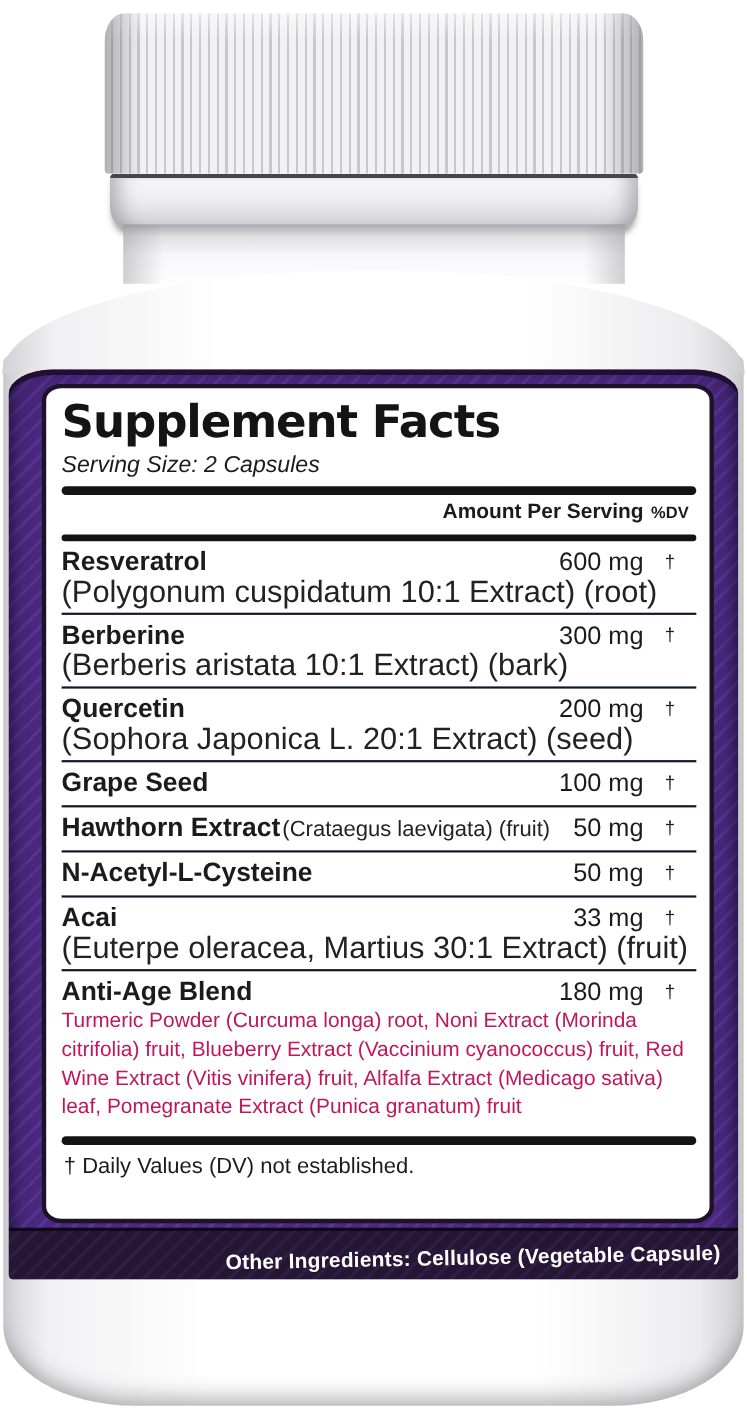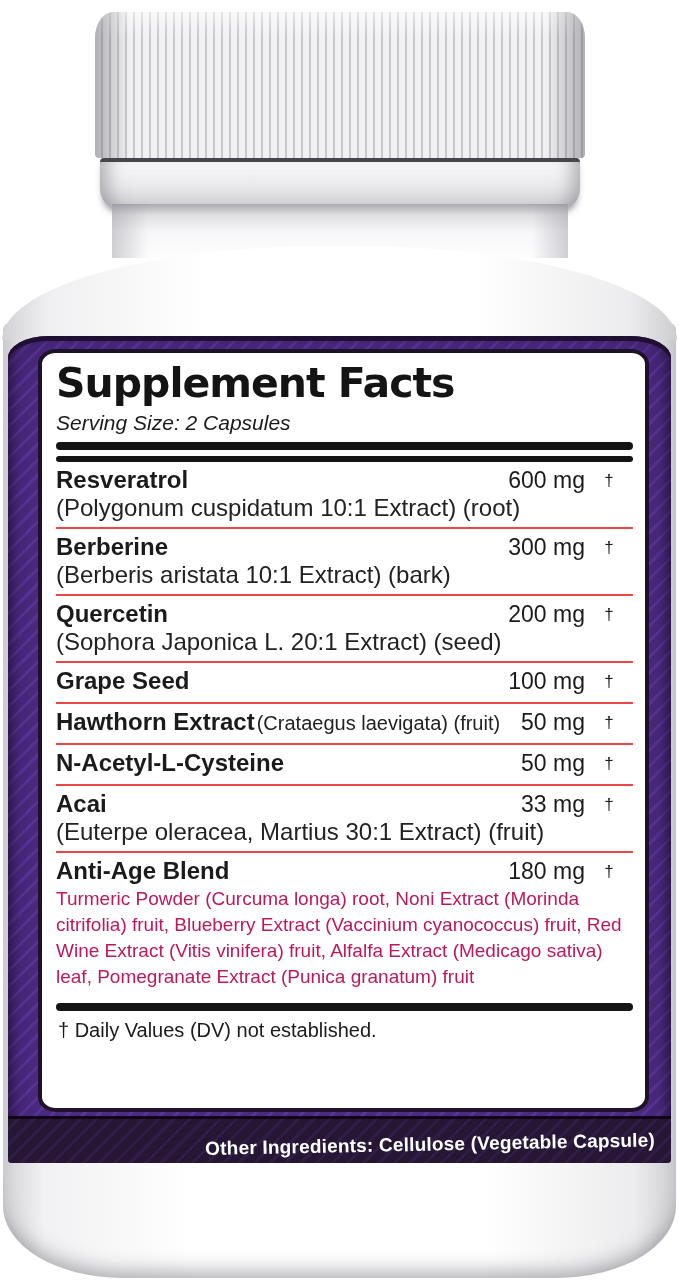--- a/index.html
+++ b/index.html
@@ -74,29 +74,29 @@
     font-size:41px;line-height:1.06;font-weight:800;letter-spacing:-1px;color:#141414;
   }
   .serving-line{font-size:21px;line-height:26px;font-weight:500;font-style:italic;}
   .bar{height:8px;background:#141414;border-radius:4px;margin:6px 0 0;}
   .bar.thin{height:6px;}
   .col-header{display:flex;justify-content:flex-end;align-items:baseline;padding:5px 0 3px;}
   .col-header .amount-h{font-size:19px;font-weight:700;}
   .col-header .dv-h{width:48px;text-align:center;font-size:15px;font-weight:700;}
   .rows{margin-top:0;}
   .row{padding:5px 0 7px;}
-  .row + .row{border-top:2px solid #ef4444;}
+  .row + .row{border-top:2px solid #0f172a;}
   .line{display:flex;align-items:baseline;}
   .line .main{flex:1;min-width:0;}
   .row.single .main{white-space:nowrap;}
   .nm{font-weight:700;font-size:24px;line-height:24px;}
   .inline-detail{font-weight:400;font-size:20px;margin-left:2px;color:#222222;}
   .amt{width:110px;text-align:right;font-size:23px;font-weight:500;white-space:nowrap;}
   .dv{width:48px;text-align:center;font-size:17px;font-weight:500;position:relative;top:-2px;}
-  .detail{font-size:24px;line-height:25px;font-weight:400;color:#222222;margin-top:1px;}
+  .detail{font-size:28px;line-height:25px;font-weight:400;color:#222222;margin-top:1px;}
   .blend-detail{font-size:19px;line-height:26px;font-weight:400;color:#be185d;margin-top:1px;}
   .footnote{font-size:20px;line-height:24px;padding:7px 2px 9px;}
 </style>
 </head>
 <body>
 
 <div class="scene">
 
   <div class="cap-ribs"></div>
   <div class="cap-rim"></div>
@@ -105,20 +105,24 @@
   <div class="shoulder"></div>
 
   <div class="label">
 
     <div class="facts-panel">
       <h1 class="facts-title">Supplement Facts</h1>
       <div class="serving-line">Serving Size: 2 Capsules</div>
 
       <div class="bar"></div>
 
+      <div class="col-header">
+        <span class="amount-h">Amount Per Serving</span>
+        <span class="dv-h">%DV</span>
+      </div>
 
       <div class="bar thin"></div>
 
       <div class="rows">
 
         <div class="row">
           <div class="line">
             <span class="main"><span class="nm">Resveratrol</span></span>
             <span class="amt">600 mg</span>
             <span class="dv">†</span>

